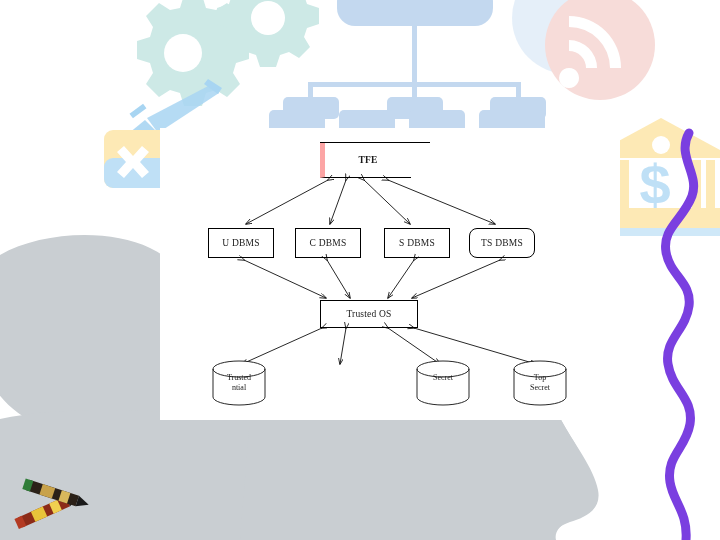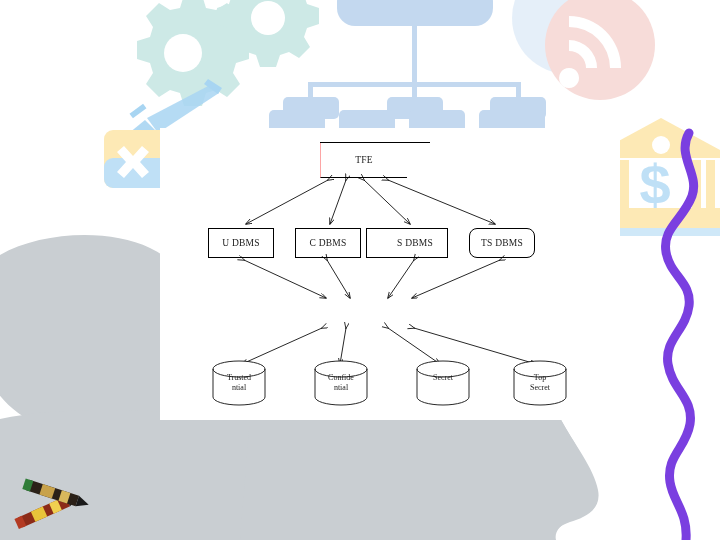--- a/index.html
+++ b/index.html
@@ -56,33 +56,33 @@
     justify-content: center;
     font-family: "Liberation Serif", serif;
     font-size: 9.5px;
     color: #1a1a1a;
     letter-spacing: 0.2px;
     white-space: nowrap;
     z-index: 8;
   }
   .node-tfe {
     left: 160px; top: 14px; width: 86px; height: 34px;
-    border-left: 1px solid #fca5a5; border-top: 1px solid #000;
-    border-right: none; border-bottom: 1px solid #000;
+    border-left: 5px solid #fca5a5; border-top: 1px solid #000;
+    border-right: none; border-bottom: 1px solid #000; font-weight: bold;
   }
   .node-tfe-toprule {
     position: absolute;
     left: 160px; top: 14px; width: 110px; height: 0;
     border-top: 1px solid #000;
     z-index: 9;
   }
   .node-dbms { top: 100px; width: 64px; height: 28px; }
   .node-dbms.d1 { left: 48px; }
   .node-dbms.d2 { left: 135px; }
-  .node-dbms.d3 { left: 206px; padding-left: 16px; }
+  .node-dbms.d3 { left: 224px; }
   .node-dbms.d4 { left: 309px; border-radius: 8px; }
   .node-tos {
     left: 160px; top: 172px; width: 96px; height: 26px;
   }
 
   
   .cyl {
     position: absolute;
     width: 56px;
     height: 46px;
@@ -259,46 +259,37 @@
     <div class="node-box node-dbms d2">
       <span>C DBMS</span>
     </div>
     <div class="node-box node-dbms d3">
       <span>S DBMS</span>
     </div>
     <div class="node-box node-dbms d4">
       <span>TS DBMS</span>
     </div>
 
+    <div class="node-box node-tos">
+      <span>Trusted OS</span>
+    </div>
 
     <div class="cyl c1">
       <svg width="56" height="46" viewBox="0 0 56 46">
         <ellipse cx="28" cy="9" rx="26" ry="8" fill="#fff" stroke="#000" stroke-width="0.85"></ellipse>
         <path d="M2 9 L2 37" stroke="#000" stroke-width="0.85" fill="none"></path>
         <path d="M54 9 L54 37" stroke="#000" stroke-width="0.85" fill="none"></path>
         <path d="M2 37 A26 8 0 0 0 54 37" stroke="#000" stroke-width="0.85" fill="none"></path>
       </svg>
       <div class="cyl-label">
         <div>Trusted</div>
         <div>ntial</div>
       </div>
     </div>
 
-    <div class="cyl c2">
-      <svg width="56" height="46" viewBox="0 0 56 46">
-        <ellipse cx="28" cy="9" rx="26" ry="8" fill="#fff" stroke="#000" stroke-width="0.85"></ellipse>
-        <path d="M2 9 L2 37" stroke="#000" stroke-width="0.85" fill="none"></path>
-        <path d="M54 9 L54 37" stroke="#000" stroke-width="0.85" fill="none"></path>
-        <path d="M2 37 A26 8 0 0 0 54 37" stroke="#000" stroke-width="0.85" fill="none"></path>
-      </svg>
-      <div class="cyl-label">
-        <div>Confide</div>
-        <div>ntial</div>
-      </div>
-    </div>
 
     <div class="cyl c3">
       <svg width="56" height="46" viewBox="0 0 56 46">
         <ellipse cx="28" cy="9" rx="26" ry="8" fill="#fff" stroke="#000" stroke-width="0.85"></ellipse>
         <path d="M2 9 L2 37" stroke="#000" stroke-width="0.85" fill="none"></path>
         <path d="M54 9 L54 37" stroke="#000" stroke-width="0.85" fill="none"></path>
         <path d="M2 37 A26 8 0 0 0 54 37" stroke="#000" stroke-width="0.85" fill="none"></path>
       </svg>
       <div class="cyl-label">
         <div>Secret</div>

